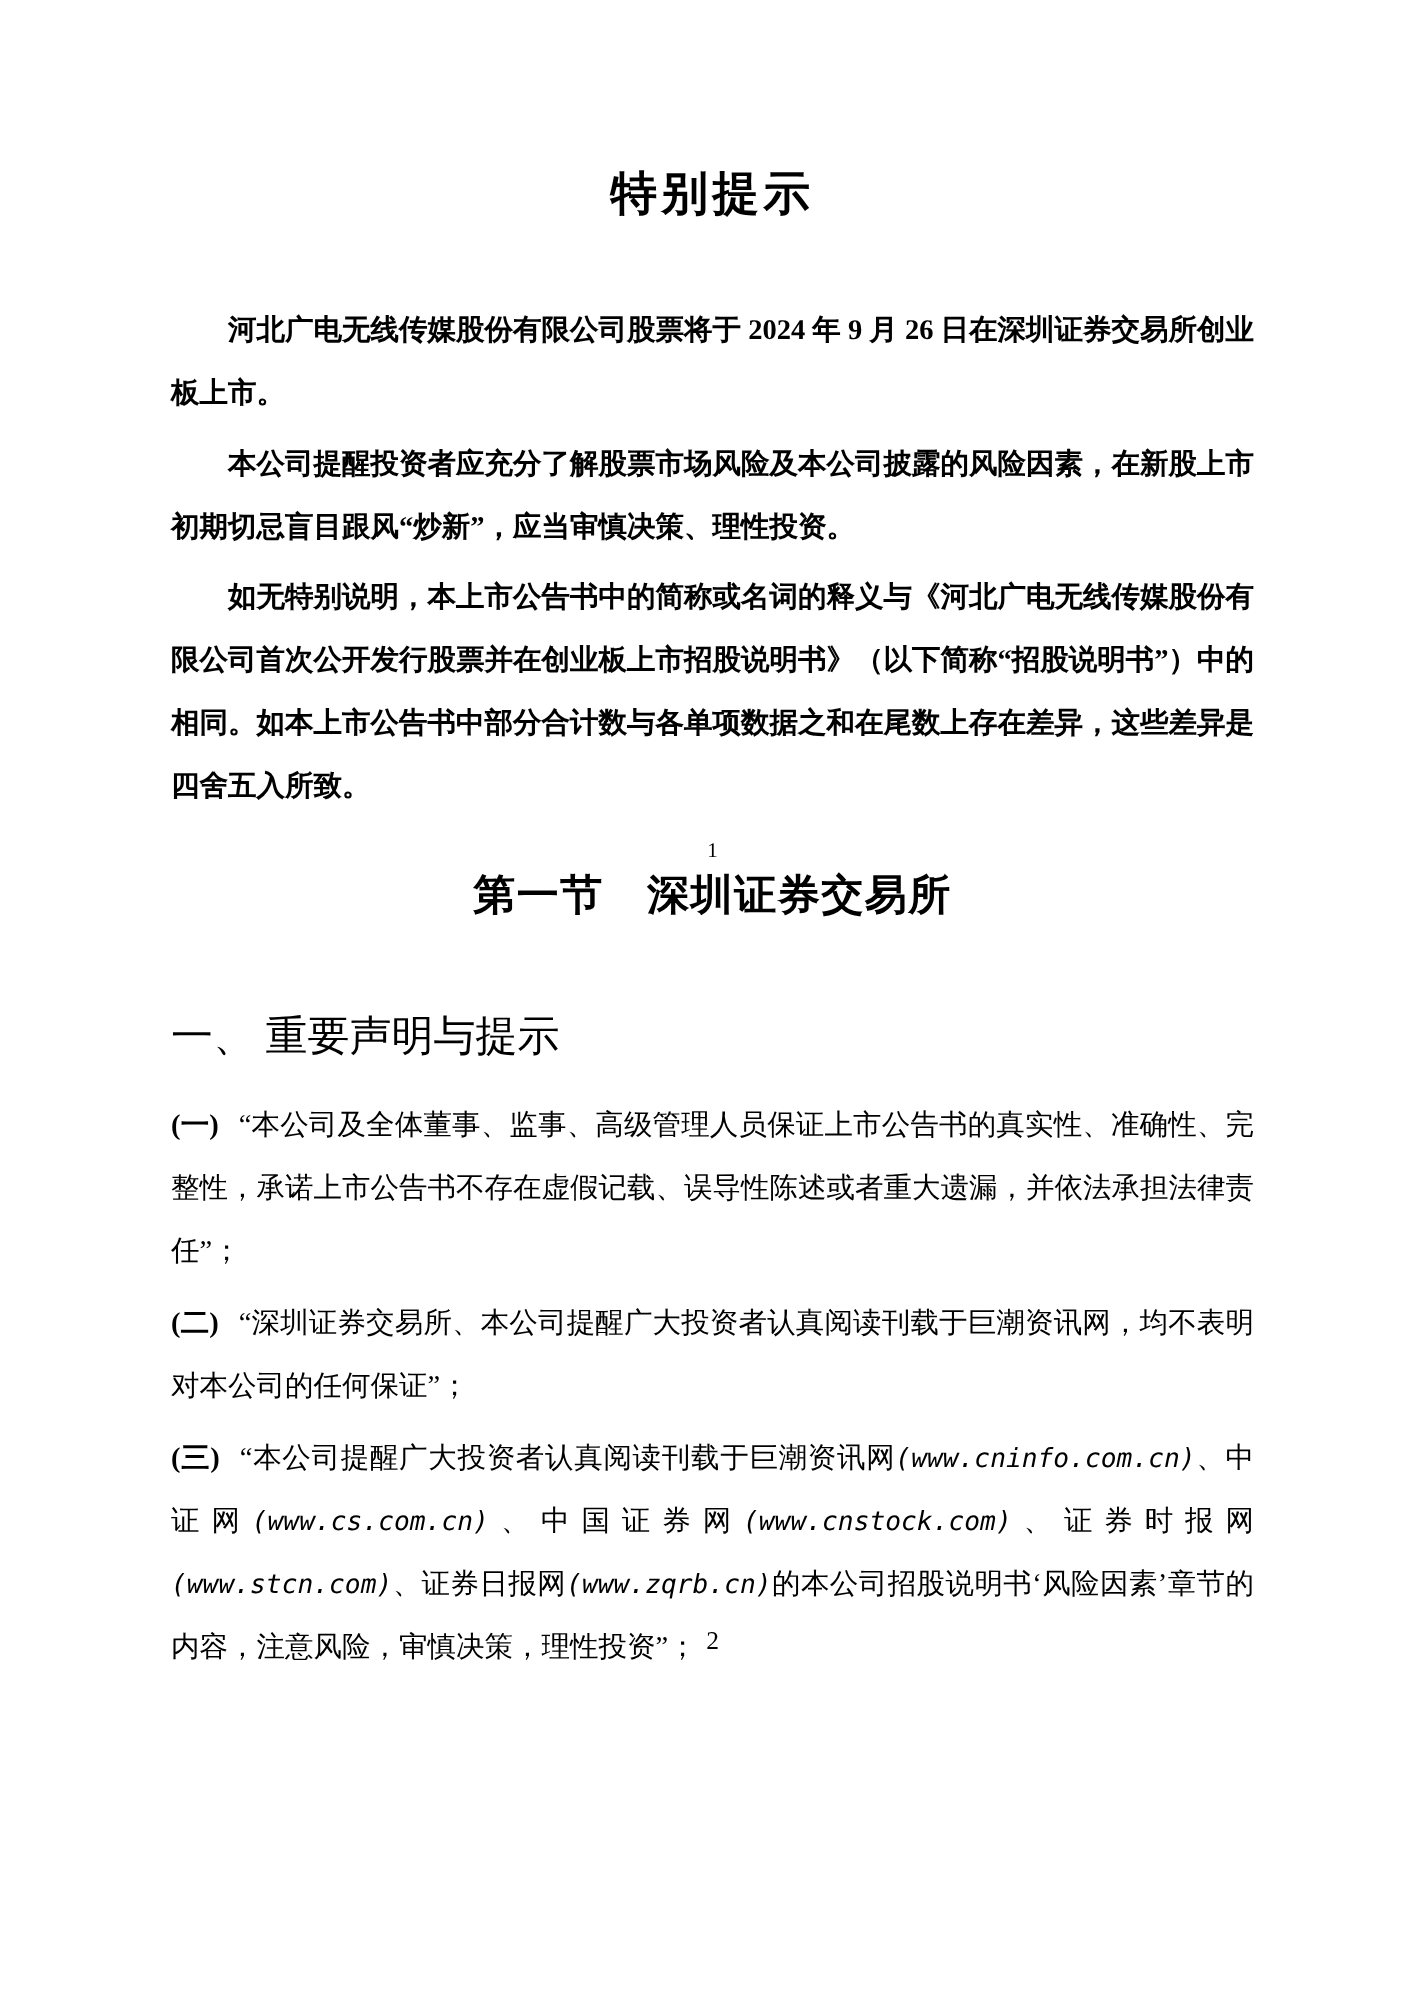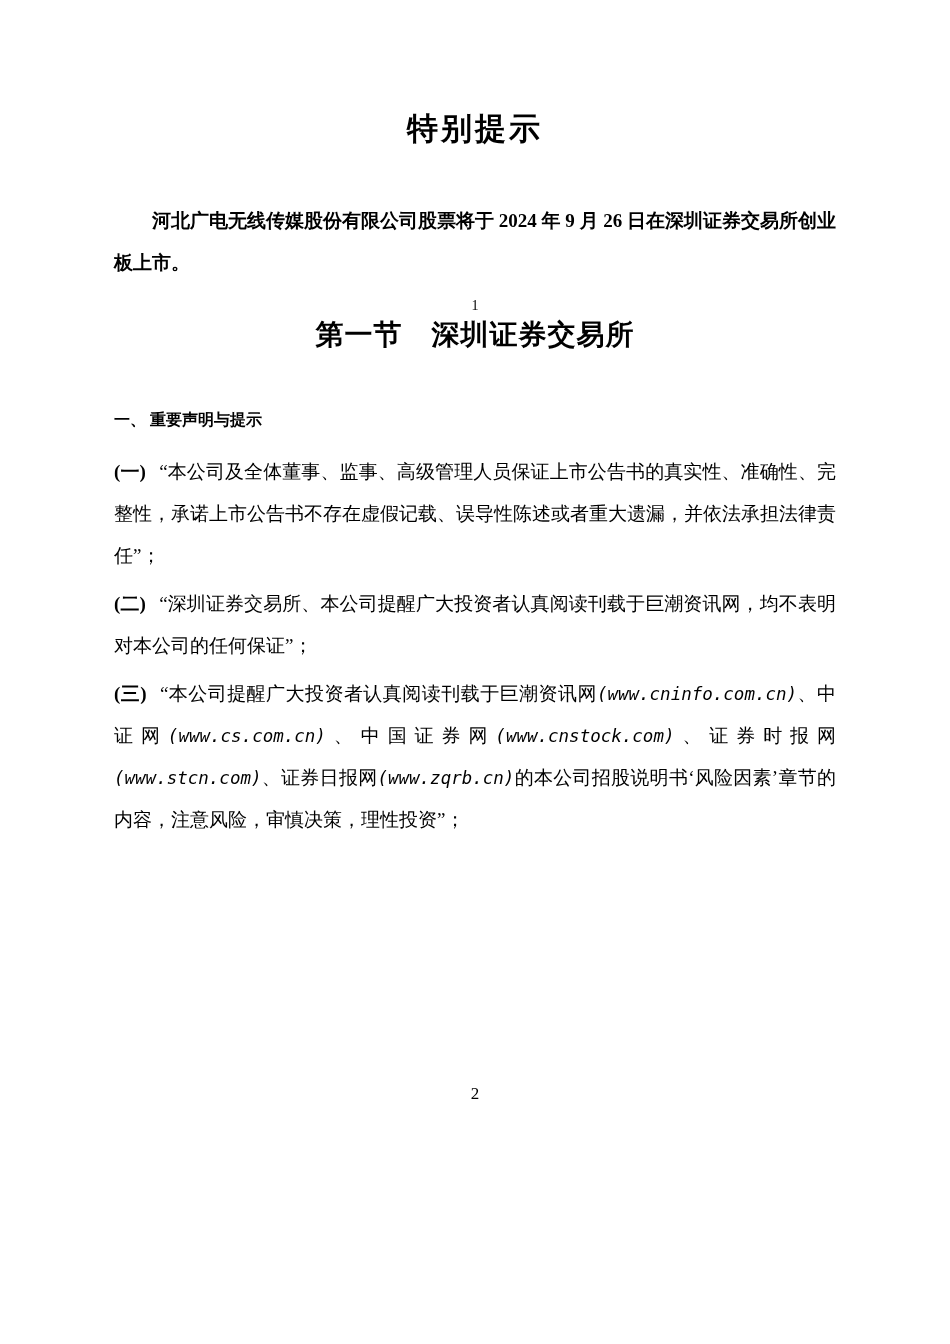--- a/index.html
+++ b/index.html
@@ -50,22 +50,22 @@
     line-height: 16px;
   }
   .section-heading {
     margin: 2px 0 0 0;
     font-size: 28px;
     font-weight: bold;
     letter-spacing: 1px;
   }
   .subsection-heading {
     margin: 56px 0 0 0;
-    font-size: 16px;
-    font-weight: bold;
+    font-size: 28px;
+    font-weight: normal;
   }
   .items {
     margin-top: 20px;
   }
   .item-para {
     margin: 0 0 6px 0;
     font-size: 19px;
     line-height: 42px;
     text-align: justify;
     text-justify: inter-ideograph;
@@ -90,20 +90,22 @@
 </style>
 </head>
 <body>
 
 <div class="page">
 
   <h1 class="doc-title">特别提示</h1>
 
   <div class="intro">
     <p class="body-para">河北广电无线传媒股份有限公司股票将于 2024 年 9 月 26 日在深圳证券交易所创业板上市。</p>
+    <p class="body-para">本公司提醒投资者应充分了解股票市场风险及本公司披露的风险因素，在新股上市初期切忌盲目跟风“炒新”，应当审慎决策、理性投资。</p>
+    <p class="body-para">如无特别说明，本上市公告书中的简称或名词的释义与《河北广电无线传媒股份有限公司首次公开发行股票并在创业板上市招股说明书》（以下简称“招股说明书”）中的相同。如本上市公告书中部分合计数与各单项数据之和在尾数上存在差异，这些差异是四舍五入所致。</p>
   </div>
 
   <div class="section-block">
     <div class="section-sup">1</div>
     <h2 class="section-heading">第一节　深圳证券交易所</h2>
   </div>
 
   <h3 class="subsection-heading">一、 重要声明与提示</h3>
 
   <div class="items">

